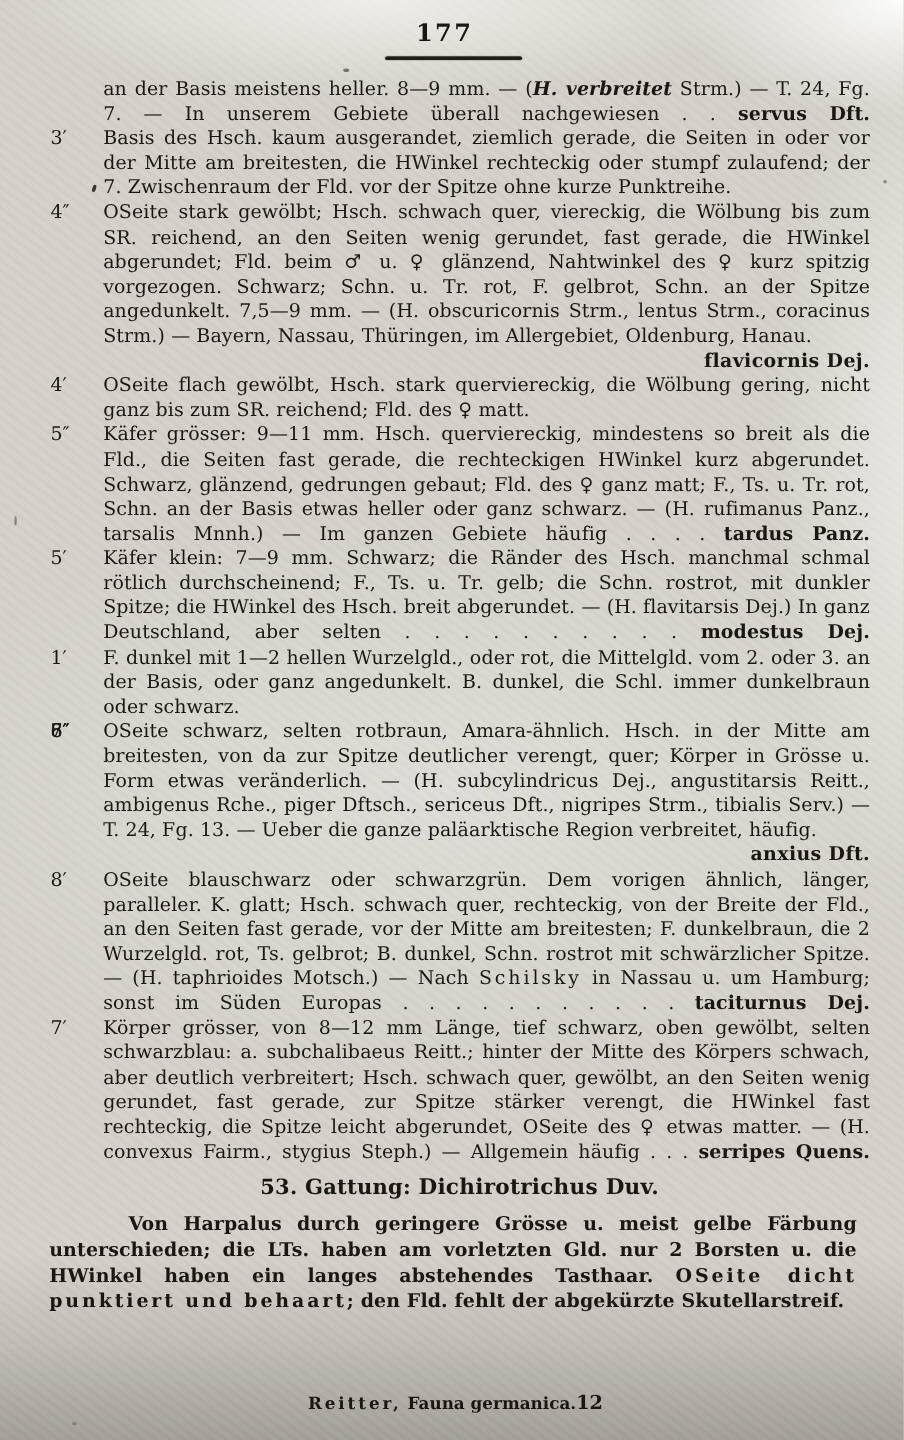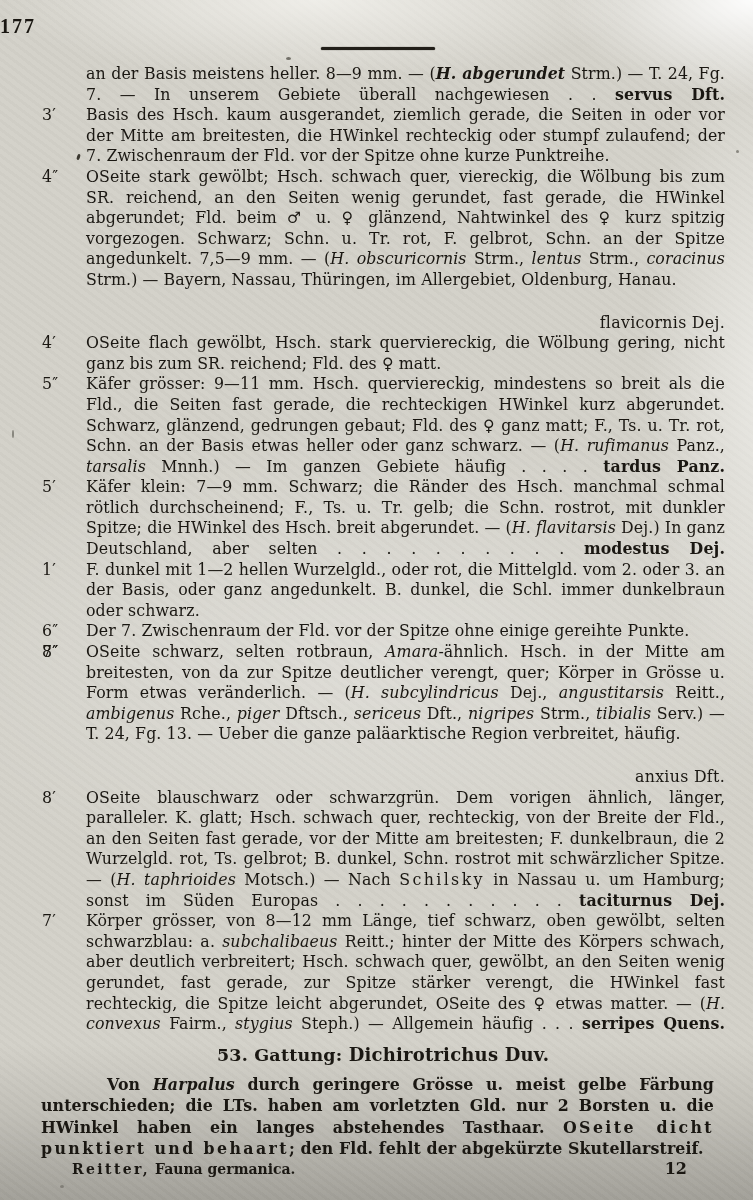--- a/index.html
+++ b/index.html
@@ -9,63 +9,63 @@
     color:#1a1712;
     background-color:#d3d1c9;
     background-image:
       radial-gradient(ellipse 300px 150px at 100% 0%, rgba(255,255,255,.95), rgba(255,255,255,0) 65%),
       radial-gradient(ellipse 180px 520px at 102% 32%, rgba(252,252,250,.55), rgba(255,255,255,0) 70%),
       radial-gradient(ellipse 420px 110px at 42% 0%, rgba(248,247,243,.75), rgba(255,255,255,0) 75%),
       radial-gradient(ellipse 600px 300px at 50% 55%, rgba(255,255,255,.25), rgba(255,255,255,0) 80%),
       repeating-linear-gradient(37deg, rgba(40,38,32,.018) 0 3px, rgba(255,255,255,.02) 3px 7px),
       linear-gradient(to bottom, rgba(0,0,0,0) 87%, rgba(96,94,88,.16) 93%, rgba(74,72,66,.36) 100%);
   }
-  .page-number-wrap{position:absolute;top:15px;left:0;right:12px;text-align:left;font-family:Liberation Serif, serif;}
+  .page-number-wrap{position:absolute;top:15px;left:0;right:12px;text-align:center;}
   .page-number{font-weight:bold;font-size:20px;letter-spacing:2px;}
   .title-rule{position:absolute;top:47px;left:321px;width:114px;height:3px;background:#211e18;border-radius:2px;box-shadow:0 0 1px #211e18;}
   .content{position:absolute;top:64px;left:41px;width:684px;}
   .entry{position:relative;padding-left:45px;text-align:justify;font-size:15.8px;line-height:20.6px;letter-spacing:.1px;}
   .entry .num{position:absolute;left:1px;top:0;font-size:15.8px;}
   .entry.leader{text-align-last:justify;}
-  .species-line{text-align:right;font-weight:normal;letter-spacing:.3px;margin-top:22px;}
+  .species-line{text-align:right;font-weight:bold;letter-spacing:.3px;}
   .bd{font-weight:bold;margin-top:19px;}
-  .it{font-style:italic;}
+  .it{}
   .bdit{font-weight:bold;font-style:italic;}
   .gsp{letter-spacing:2.4px;}
   .genus-heading{text-align:center;font-size:17.5px;font-weight:bold;margin-top:9px;letter-spacing:.2px;}
   .genus-heading .gname{font-size:18px;text-align:center;}
   .intro{margin:9px 11px 0 0;text-align:justify;font-weight:bold;font-size:15.8px;line-height:21.4px;text-indent:66px;letter-spacing:.1px;}
-  .footer{position:absolute;top:1132px;left:72px;right:66px;display:flex;justify-content:space-between;align-items:baseline;font-weight:bold;}
+  .footer{position:absolute;top:1132px;left:72px;right:66px;display:flex;justify-content:center;align-items:baseline;font-weight:bold;}
   .footer-left{font-size:14px;}
   .footer-page-index{font-size:16px;margin-top:27px;}
   .speck{position:absolute;background:#3a372f;border-radius:50%;}
   .s1{left:77px;top:154px;width:3px;height:6px;transform:rotate(18deg);border-radius:40%;}
   .s2{left:12px;top:430px;width:2px;height:8px;opacity:.5;}
   .s3{left:286px;top:57px;width:5px;height:3px;opacity:.65;}
   .s4{left:736px;top:150px;width:3px;height:3px;opacity:.5;}
   .s5{left:60px;top:1185px;width:4px;height:3px;opacity:.35;}
 </style>
 </head>
 <body>
 
 <div class="page-number-wrap">
   <span class="page-number">177</span>
 </div>
 <div class="title-rule"></div>
 
 <div class="content">
   <div>
-      <div class="entry leader"><span class="num"></span><span><span>an der Basis meistens heller.  8—9 mm.  —  (</span><span class="bdit">H. abgerundet</span><span> Strm.)  — T. 24, Fg. 7. — In unserem Gebiete überall nachgewiesen .  . </span><span class="bd">servus Dft.</span></span></div>
+      <div class="entry leader"><span class="num"></span><span><span>an der Basis meistens heller.  8—9 mm.  —  (</span><span class="bdit">H. verbreitet</span><span> Strm.)  — T. 24, Fg. 7. — In unserem Gebiete überall nachgewiesen .  . </span><span class="bd">servus Dft.</span></span></div>
       <div class="entry"><span class="num">3′</span><span><span>Basis des Hsch. kaum ausgerandet, ziemlich gerade, die Seiten in oder vor der Mitte am breitesten, die HWinkel rechteckig oder stumpf zulaufend; der 7. Zwischenraum der Fld. vor der Spitze ohne kurze Punktreihe.</span></span></div>
       <div class="entry"><span class="num">4″</span><span><span>OSeite stark gewölbt; Hsch. schwach quer, viereckig, die Wölbung bis zum SR. reichend, an den Seiten wenig gerundet, fast gerade, die HWinkel abgerundet; Fld. beim ♂ u. ♀ glänzend, Nahtwinkel des ♀ kurz spitzig vorgezogen.  Schwarz; Schn. u. Tr. rot, F. gelbrot, Schn. an der Spitze angedunkelt.  7,5—9 mm. — (</span><span class="it">H. obscuricornis</span><span> Strm., </span><span class="it">lentus</span><span> Strm., </span><span class="it">coracinus</span><span> Strm.) — Bayern, Nassau, Thüringen, im Allergebiet, Oldenburg, Hanau.</span></span><div class="species-line">flavicornis Dej.</div></div>
       <div class="entry"><span class="num">4′</span><span><span>OSeite flach gewölbt, Hsch. stark querviereckig, die Wölbung gering, nicht ganz bis zum SR. reichend; Fld. des ♀ matt.</span></span></div>
       <div class="entry leader"><span class="num">5″</span><span><span>Käfer grösser: 9—11 mm.  Hsch. querviereckig, mindestens so breit als die Fld., die Seiten fast gerade, die rechteckigen HWinkel kurz abgerundet. Schwarz, glänzend, gedrungen gebaut; Fld. des ♀ ganz matt; F., Ts. u. Tr. rot, Schn. an der Basis etwas heller oder ganz schwarz. — (</span><span class="it">H. rufimanus</span><span> Panz., </span><span class="it">tarsalis</span><span> Mnnh.) — Im ganzen Gebiete häufig .  .  .  . </span><span class="bd">tardus Panz.</span></span></div>
       <div class="entry leader"><span class="num">5′</span><span><span>Käfer klein: 7—9 mm.  Schwarz; die Ränder des Hsch. manchmal schmal rötlich durchscheinend; F., Ts. u. Tr. gelb; die Schn. rostrot, mit dunkler Spitze; die HWinkel des Hsch. breit abgerundet. — (</span><span class="it">H. flavitarsis</span><span> Dej.) In ganz Deutschland, aber selten .  .  .  .  .  .  .  .  .  . </span><span class="bd">modestus Dej.</span></span></div>
       <div class="entry"><span class="num">1′</span><span><span>F. dunkel mit 1—2 hellen Wurzelgld., oder rot, die Mittelgld. vom 2. oder 3. an der Basis, oder ganz angedunkelt.  B. dunkel, die Schl. immer dunkelbraun oder schwarz.</span></span></div>
-      <div class="entry"><span class="num">6″</span><span><span>Der 7. Zwischenraum der Fld. vor der Spitze ohne einige gereihte Punkte.</span></span></div>
+      <div class="entry"><span class="num">6″</span></div>
       <div class="entry"><span class="num">7″</span></div>
       <div class="entry"><span class="num">8″</span><span><span>OSeite schwarz, selten rotbraun, </span><span class="it">Amara</span><span>-ähnlich.  Hsch. in der Mitte am breitesten, von da zur Spitze deutlicher verengt, quer; Körper in Grösse u. Form etwas veränderlich. — (</span><span class="it">H. subcylindricus</span><span> Dej., </span><span class="it">angustitarsis</span><span> Reitt., </span><span class="it">ambigenus</span><span> Rche., </span><span class="it">piger</span><span> Dftsch., </span><span class="it">sericeus</span><span> Dft., </span><span class="it">nigripes</span><span> Strm., </span><span class="it">tibialis</span><span> Serv.) — T. 24, Fg. 13. — Ueber die ganze paläarktische Region verbreitet, häufig.</span></span><div class="species-line">anxius Dft.</div></div>
       <div class="entry leader"><span class="num">8′</span><span><span>OSeite blauschwarz oder schwarzgrün.  Dem vorigen ähnlich, länger, paralleler. K. glatt; Hsch. schwach quer, rechteckig, von der Breite der Fld., an den Seiten fast gerade, vor der Mitte am breitesten; F. dunkelbraun, die 2 Wurzelgld. rot, Ts. gelbrot; B. dunkel, Schn. rostrot mit schwärzlicher Spitze. — (</span><span class="it">H. taphrioides</span><span> Motsch.) — Nach </span><span class="gsp">Schilsky</span><span> in Nassau u. um Hamburg; sonst im Süden Europas  .  .  .  .  .  .  .  .  .  .  . </span><span class="bd">taciturnus Dej.</span></span></div>
       <div class="entry leader"><span class="num">7′</span><span><span>Körper grösser, von 8—12 mm Länge, tief schwarz, oben gewölbt, selten schwarzblau: a. </span><span class="it">subchalibaeus</span><span> Reitt.; hinter der Mitte des Körpers schwach, aber deutlich verbreitert; Hsch. schwach quer, gewölbt, an den Seiten wenig gerundet, fast gerade, zur Spitze stärker verengt, die HWinkel fast rechteckig, die Spitze leicht abgerundet, OSeite des ♀ etwas matter. — (</span><span class="it">H. convexus</span><span> Fairm., </span><span class="it">stygius</span><span> Steph.) — Allgemein häufig  .  .  . </span><span class="bd">serripes Quens.</span></span></div>
     </div>
 
   <div class="genus-heading"><span>53. Gattung: </span><span class="gname">Dichirotrichus Duv.</span></div>
 
   <p class="intro"><span>Von </span><span class="it">Harpalus</span><span> durch geringere Grösse u. meist gelbe Färbung unterschieden; die LTs. haben am vorletzten Gld. nur 2 Borsten u. die HWinkel haben ein langes abstehendes Tasthaar.  </span><span class="gsp">OSeite dicht punktiert und behaart</span><span>; den Fld. fehlt der abgekürzte Skutellarstreif.</span></p>
 </div>

